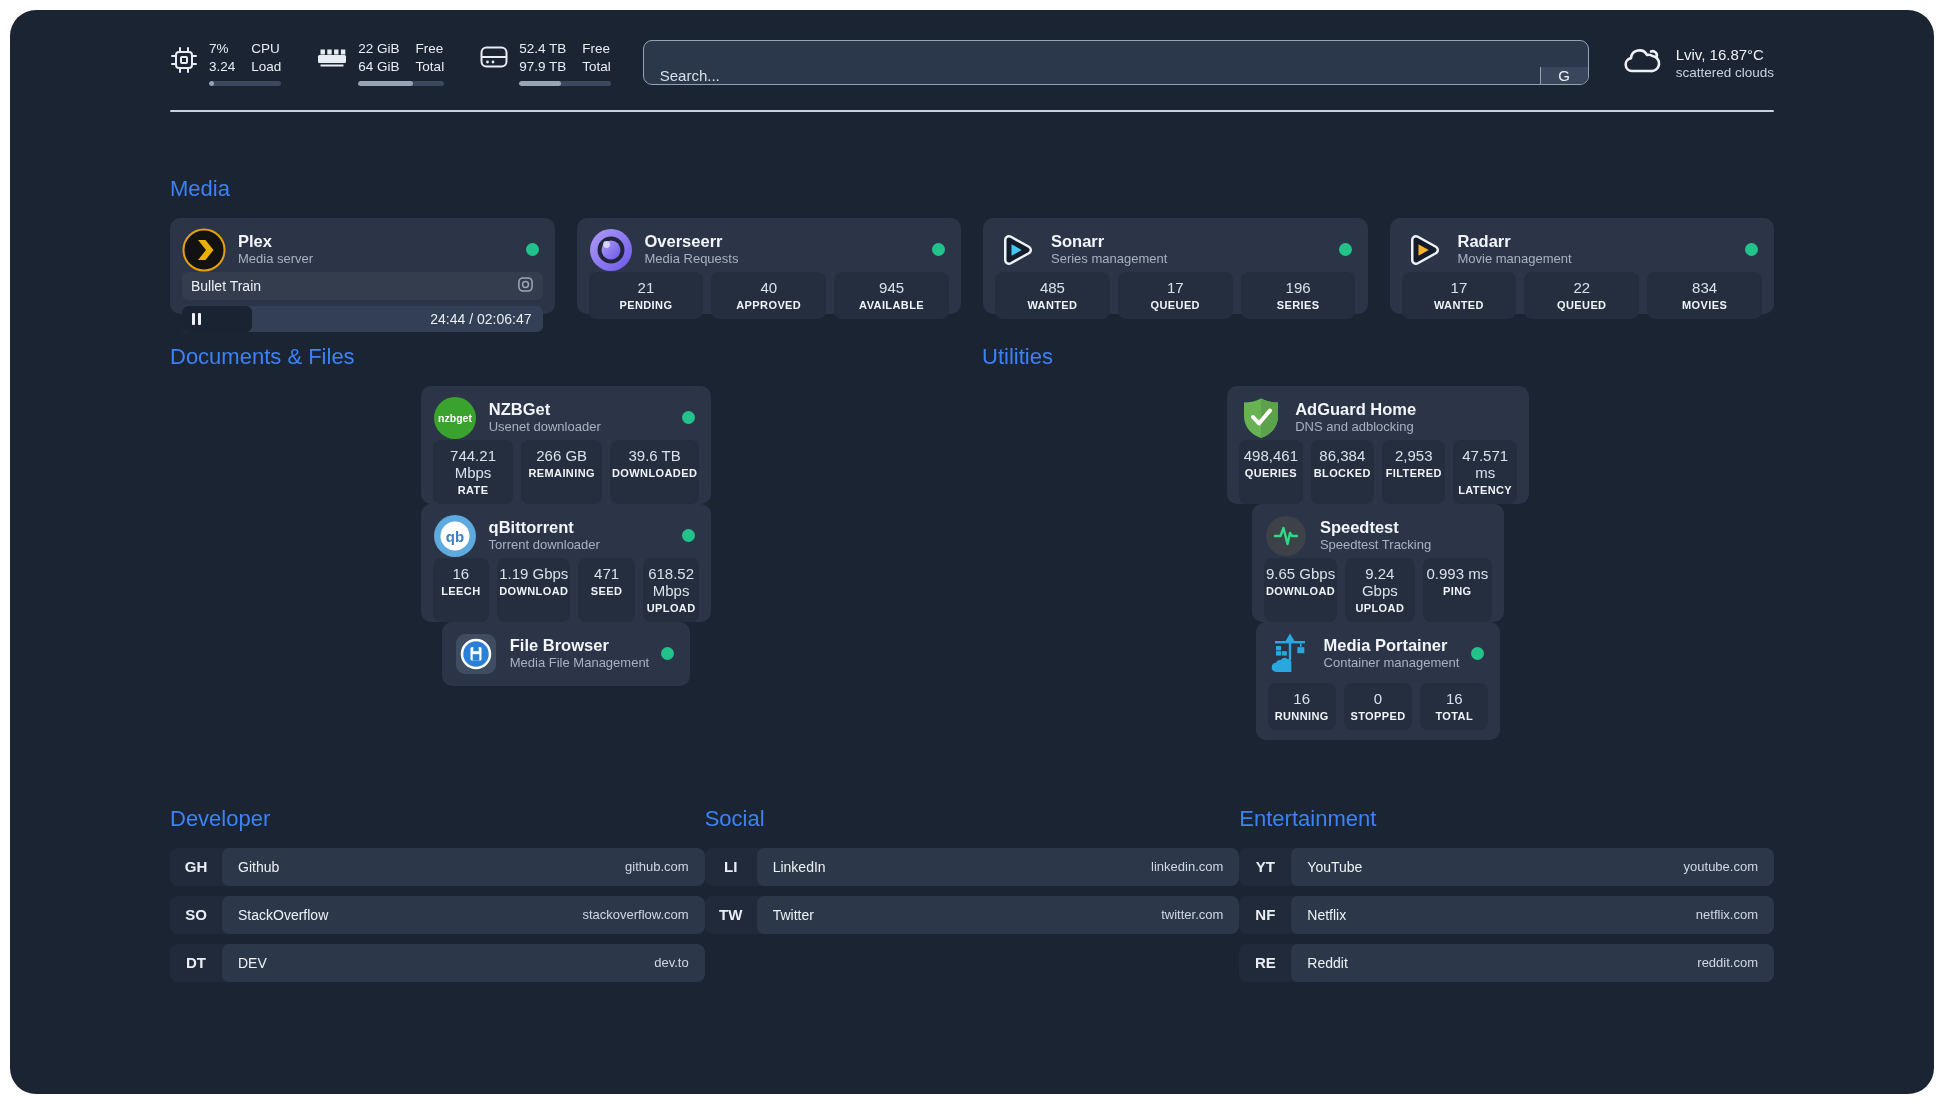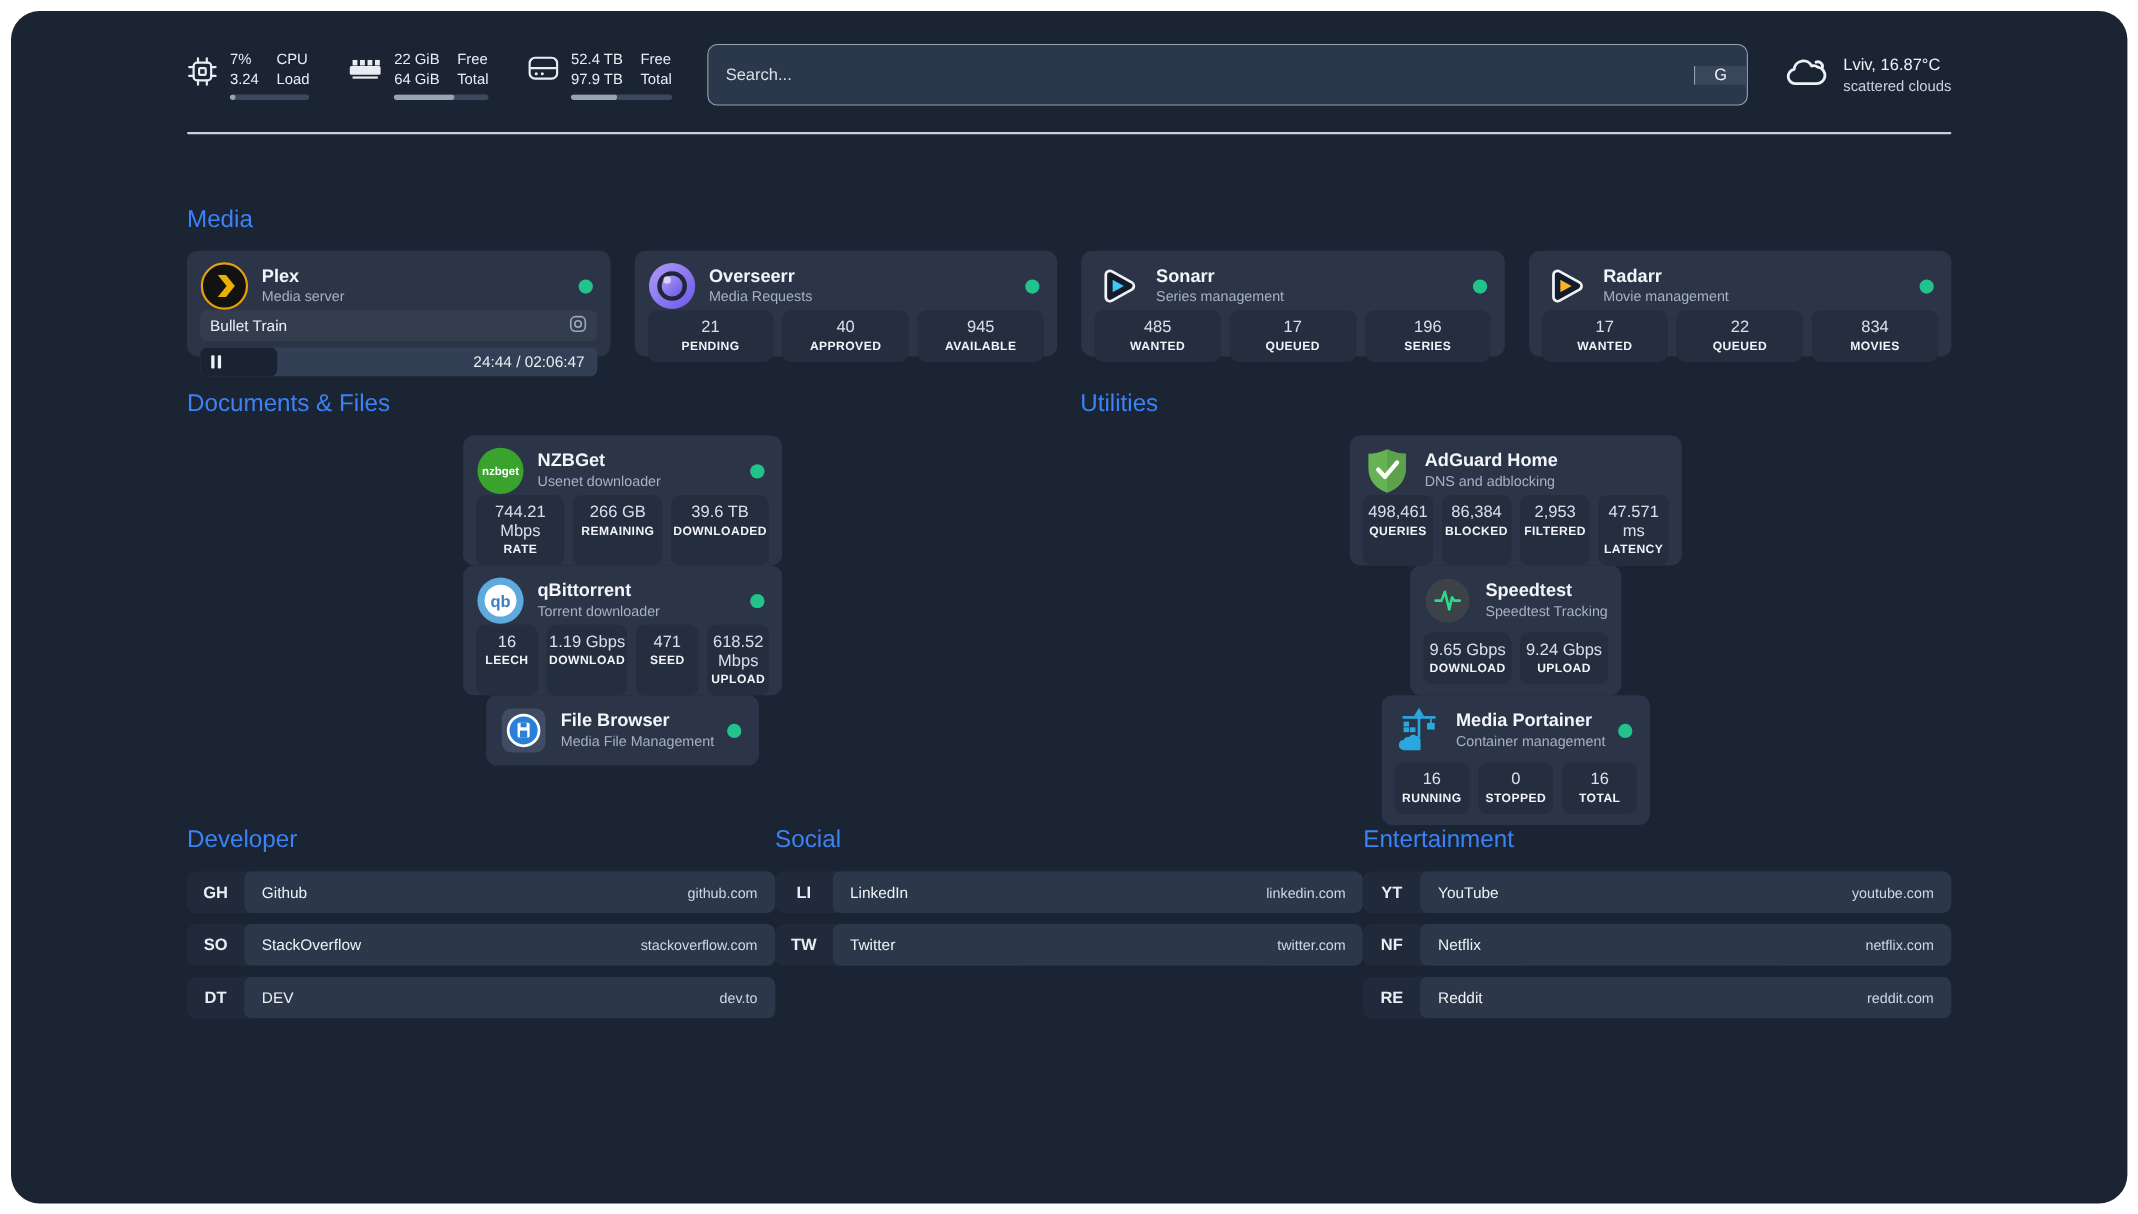--- a/index.html
+++ b/index.html
@@ -12,21 +12,21 @@
   
   .topbar { display:flex; align-items:center; }
   .monitors { display:flex; gap:36px; }
   .monitor { display:flex; align-items:flex-start; gap:11px; }
   .m-icon { margin-top:6px; }
   .m-rows { display:flex; gap:16px; font-size:13.5px; color:#e9eef5; }
   .m-col { display:flex; flex-direction:column; line-height:1.32; white-space:nowrap; }
   .m-bar { margin-top:5px; height:5px; background:#3c495d; border-radius:3px; overflow:hidden; }
   .m-fill { height:100%; background:#98a4b5; border-radius:3px; }
   .searchwrap {
-    flex:1; margin:0 32px; height:56px; display:flex; align-items:center;
+    flex:1; margin:0 32px; height:45px; display:flex; align-items:flex-end;
     background:#2b374b; border:1.5px solid #96a1b2; border-radius:9px; overflow:hidden;
   }
   .search { flex:1; background:transparent; border:none; outline:none; color:#eef2f7; font-size:15px; padding:0 16px; font-family:inherit; }
   .search::placeholder { color:#e2e8f0; opacity:.95; }
   .g-btn { width:48px; display:flex; align-items:center; justify-content:center; background:#3a465c;
            border-left:1.5px solid #96a1b2; color:#eef2f7; font-size:15px; cursor:pointer; }
   .weather { display:flex; align-items:center; gap:13px; color:#eef2f7; }
   .w-title { font-size:15px; line-height:1.35; }
   .w-sub { font-size:13.5px; color:#c9d1dd; }
   .divider { margin-top:24px; height:2px; background:#c9d1dd; border-radius:1px; }
@@ -54,21 +54,21 @@
   .p-bar { position:relative; margin-top:6px; height:26px; background:#333f54; border-radius:6px;
            overflow:hidden; display:flex; align-items:center; }
   .p-elapsed { position:absolute; left:0; top:0; bottom:0; background:#1a2332; border-radius:6px; }
   .p-pause { position:relative; margin-left:10px; display:flex; gap:3px; cursor:pointer; }
   .p-pause i { display:block; width:3px; height:12px; background:#eef2f7; border-radius:1px; }
   .p-time { position:relative; margin-left:auto; padding-right:11px; font-size:14px; color:#e9eef5; }
   
   .cols2 { display:grid; grid-template-columns:1fr 1fr; gap:20px; margin-top:30px; }
   .vstack { display:flex; flex-direction:column; margin-top:16px;align-items:center; }
   
-  .cols3 { display:grid; grid-template-columns:1fr 1fr 1fr; }
+  .cols3 { display:grid; grid-template-columns:1fr 1fr 1fr; margin-top:66px; }
   .links { display:flex; flex-direction:column; gap:10px; margin-top:16px; }
   .link-row { display:flex; align-items:center; height:38px; background:#202a3b; border-radius:8px; overflow:hidden; cursor:pointer; }
   .link-abbr { width:52px; text-align:center; font-size:15px; font-weight:700; color:#e9eef4; flex:none; }
   .link-pill { flex:1; align-self:stretch; background:#2c3749; border-radius:7px; display:flex; align-items:center; justify-content:space-between; padding:0 16px; }
   .link-name { font-size:14px; color:#eef2f7; }
   .link-url { font-size:13px; color:#cfd7e2; }
 </style>
 </head>
 <body>
 
@@ -461,20 +461,24 @@
           </div>
           <div class="stats">
             <div class="stat">
               <div class="stat-value">9.65 Gbps</div>
               <div class="stat-label">DOWNLOAD</div>
             </div>
             <div class="stat">
               <div class="stat-value">9.24 Gbps</div>
               <div class="stat-label">UPLOAD</div>
             </div>
+            <div class="stat">
+              <div class="stat-value">0.993 ms</div>
+              <div class="stat-label">PING</div>
+            </div>
           </div>
         </div>
 
         <div class="card h118">
           <div class="card-head">
             <span class="app-icon">
               <svg width="44" height="44" viewBox="0 0 44 44" fill="#29a8e0">
                 <rect x="20.8" y="5" width="2.4" height="23"></rect>
                 <rect x="7" y="9" width="30" height="2.4"></rect>
                 <path d="M22 1.5 l4.5 7.5 h-9 Z"></path>

